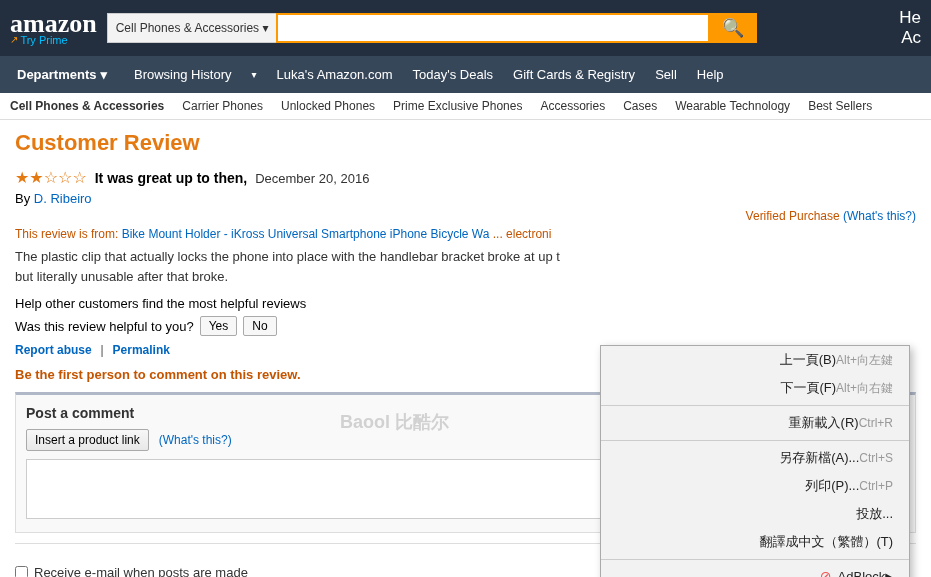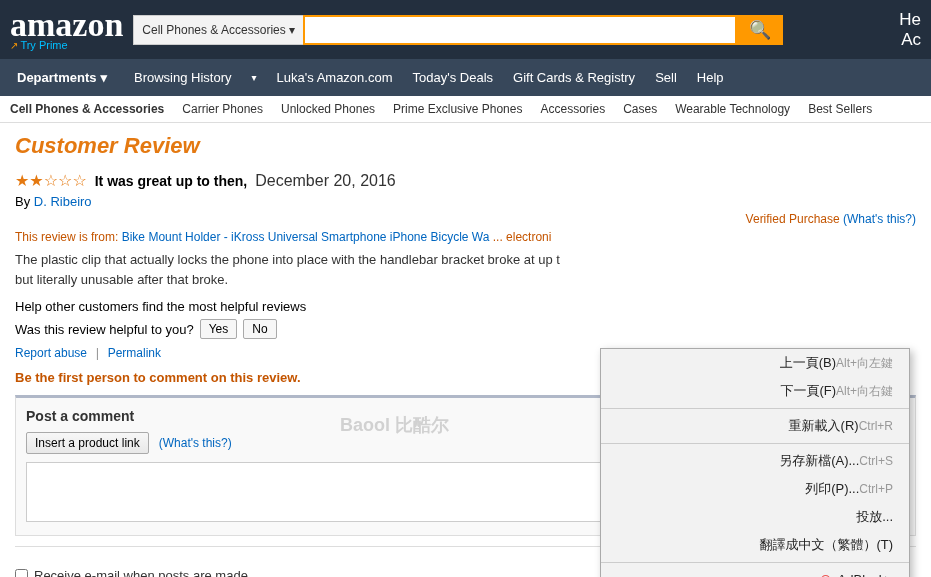--- a/index.html
+++ b/index.html
@@ -17,38 +17,38 @@
     .nav-item { color: #fff; font-size: 13px; cursor: pointer; white-space: nowrap; }
     .nav-departments { display: flex; align-items: center; gap: 4px; font-weight: bold; border: 1px solid transparent; padding: 4px 6px; }
 
     
     .cat-bar { border-bottom: 1px solid #ddd; padding: 6px 10px; display: flex; gap: 18px; overflow: hidden; }
     .cat-item { font-size: 12px; color: #333; white-space: nowrap; cursor: pointer; }
     .cat-item.active { font-weight: bold; }
 
     
     .main { padding: 10px 15px; position: relative; }
-    .page-title { color: #e47911; font-size: 22px; font-weight: bold; margin-bottom: 12px; font-style: italic; }
+    .page-title { color: #e47911; font-size: 22px; font-weight: bold; margin-bottom: 12px; }
 
     
     .review-section { margin-bottom: 10px; }
     .stars { color: #e47911; font-size: 16px; }
     .review-title { font-weight: bold; font-size: 14px; display: inline; }
-    .review-date { font-size: 16px; color: #333; }
+    .review-date { font-size: 13px; color: #333; }
     .reviewer-by { margin-top: 4px; font-size: 13px; }
     .reviewer-link { color: #0066c0; text-decoration: none; }
     .verified { color: #c45500; font-size: 12px; margin-top: 3px; text-align: right; }
     .verified-link { color: #0066c0; text-decoration: none; font-size: 12px; }
     .review-from { color: #c45500; font-size: 12px; margin-top: 4px; }
     .review-product-link { color: #0066c0; text-decoration: none; }
     .review-text { font-size: 13px; margin-top: 6px; color: #333; line-height: 1.5; }
     .helpful-section { margin-top: 10px; font-size: 13px; }
     .helpful-question { margin-bottom: 5px; }
     .vote-btn { border: 1px solid #aaa; background: #f7f7f7; padding: 2px 8px; font-size: 12px; cursor: pointer; border-radius: 2px; }
-    .abuse-links { margin-top: 6px; }
+    .abuse-links { margin-top: 6px; font-weight: bold; }
     .abuse-link { color: #0066c0; text-decoration: none; font-size: 12px; }
     .abuse-sep { color: #999; margin: 0 5px; }
 
     .first-comment { color: #c45500; font-size: 13px; font-weight: bold; margin: 10px 0; }
 
     
     .comment-box { border: 1px solid #ddd; border-top: 3px solid #b0b8c8; background: #f9f9f9; padding: 10px; margin-bottom: 10px; }
     .comment-title { font-size: 14px; font-weight: bold; color: #333; margin-bottom: 8px; }
     .comment-actions { display: flex; align-items: center; gap: 10px; margin-bottom: 8px; }
     .insert-btn { border: 1px solid #aaa; background: linear-gradient(to bottom, #f7f7f7, #e8e8e8); padding: 3px 8px; font-size: 12px; cursor: pointer; border-radius: 2px; }
@@ -83,21 +83,21 @@
     }
     .ctx-separator { height: 1px; background: #ccc; margin: 3px 0; }
     .ctx-shortcut { color: #999; font-size: 12px; }
     .ctx-arrow { font-size: 10px; }
   </style>
 </head>
 <body>
 
 <div class="header">
   <div style="color:#fff;">
-    <div style="font-size:34px;font-weight:bold;font-family:'Times New Roman',serif;color:#fff;line-height:1;">amazon</div>
+    <div style="font-size:26px;font-weight:bold;font-family:'Times New Roman',serif;color:#fff;line-height:1;">amazon</div>
     <div style="font-size:10px;color:#ff9900;margin-top:-3px;display:flex;align-items:center;gap:2px;">
       <span style="color:#ff9900;">↗</span>
       <span style="color:#00bfff;text-decoration:none;font-size:11px;">Try Prime</span>
     </div>
   </div>
   <div class="search-bar">
     <div class="search-dropdown">Cell Phones &amp; Accessories ▾</div>
     <input class="search-input" type="text" value="" style="">
     <button class="search-btn">🔍</button>
   </div>

